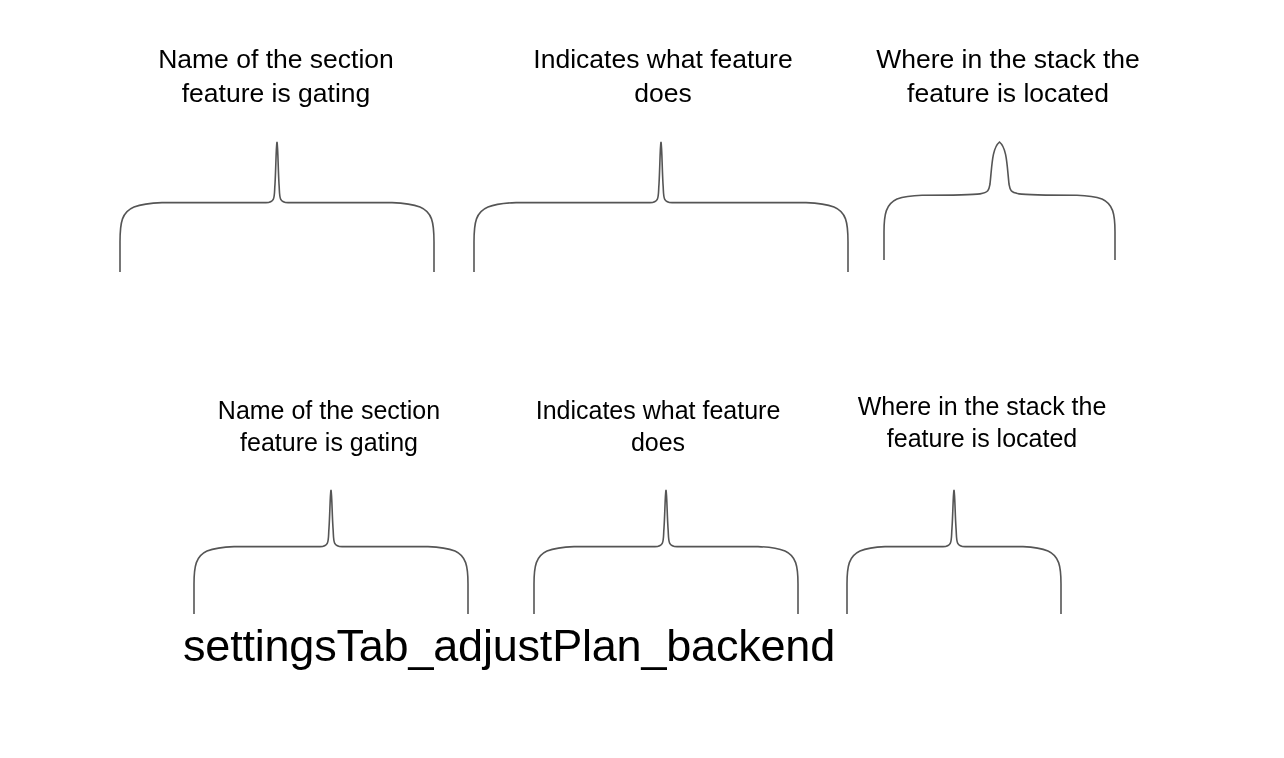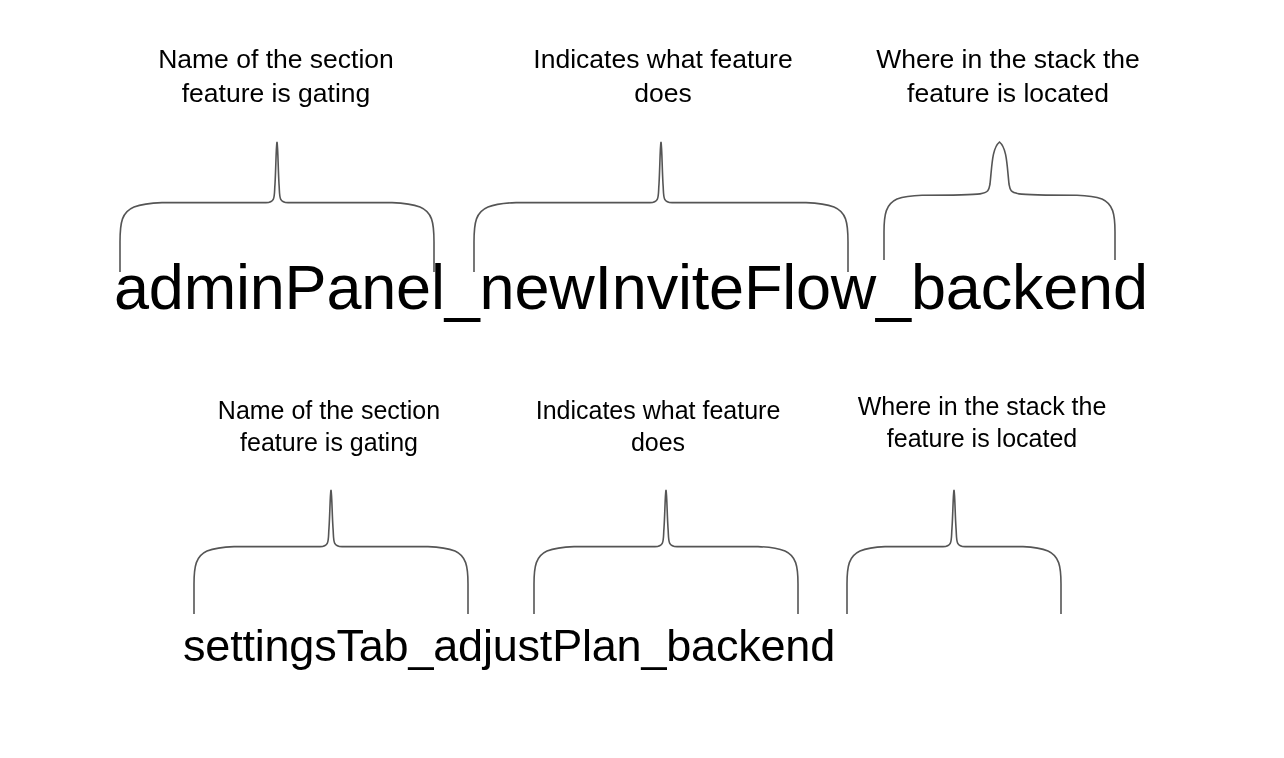--- a/index.html
+++ b/index.html
@@ -139,21 +139,20 @@
                C 108,55.2 106,55 108,44
                C 110,26 110,8 117.5,2
                C 125,8 125,26 127,44
                C 129,55 127,55.2 195,55.2
                C 205,55.5 212,56 220,59
                C 231,64 233,74 233,92
                C 233,94 233,120 233,120
                L 233,106" stroke="#555555"></path>
     </svg>
 
-    <div class="identifier id-row1">adminPanel_newInviteFlow_backend</div>
   </div>
 
   <div class="group r2" style="left:0;top:0;width:1284px;height:758px;">
 
     <div class="caption r2-cap1">Name of the section
 feature is gating</div>
     <div class="caption r2-cap2">Indicates what feature
 does</div>
     <div class="caption r2-cap3">Where in the stack the
 feature is located</div>

